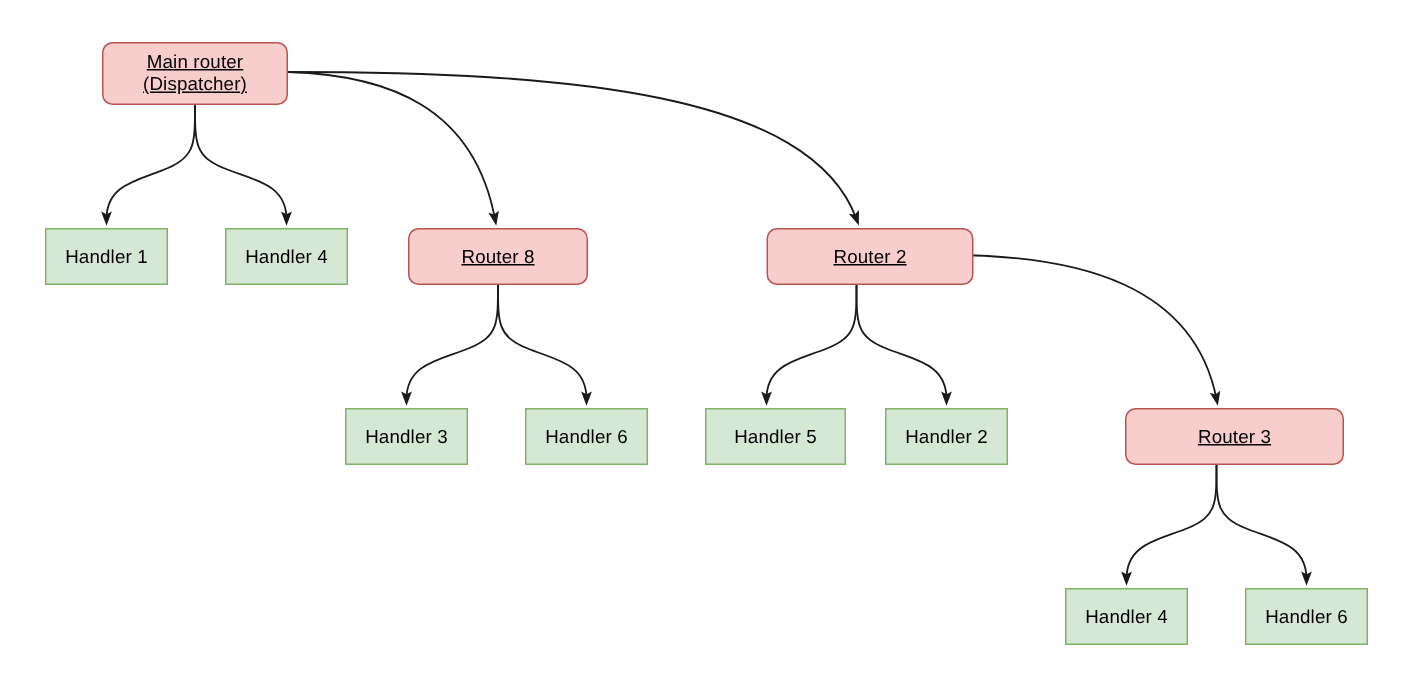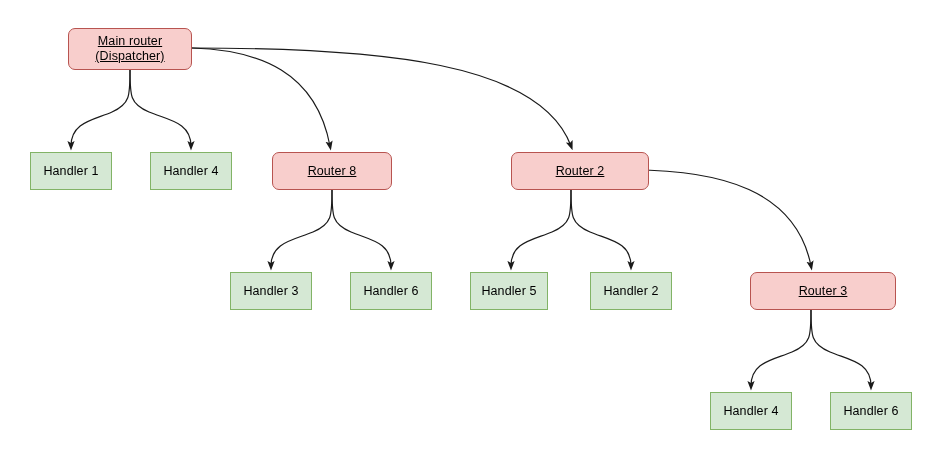--- a/index.html
+++ b/index.html
@@ -100,21 +100,21 @@
       </div>
       <div class="node router" style="left: 511px; top: 152px; width: 138px; height: 38px; text-align: center;">
         <span class="node-label">Router 2</span>
       </div>
       <div class="node handler" style="left: 230px; top: 272px; width: 82px; height: 38px;">
         <span class="node-label">Handler 3</span>
       </div>
       <div class="node handler" style="left: 350px; top: 272px; width: 82px; height: 38px;">
         <span class="node-label">Handler 6</span>
       </div>
-      <div class="node handler" style="left: 470px; top: 272px; width: 78px; height: 38px;">
+      <div class="node handler" style="left: 470px; top: 272px; width: 94px; height: 38px;">
         <span class="node-label">Handler 5</span>
       </div>
       <div class="node handler" style="left: 590px; top: 272px; width: 82px; height: 38px;">
         <span class="node-label">Handler 2</span>
       </div>
       <div class="node router" style="left: 750px; top: 272px; width: 146px; height: 38px;">
         <span class="node-label">Router 3</span>
       </div>
       <div class="node handler" style="left: 710px; top: 392px; width: 82px; height: 38px;">
         <span class="node-label">Handler 4</span>

